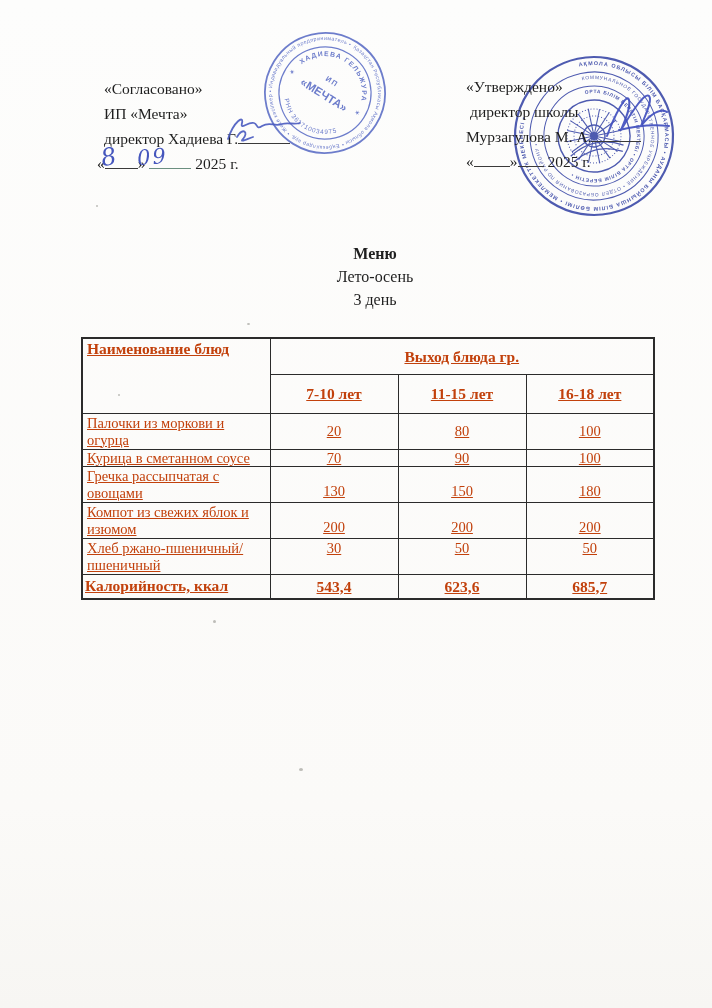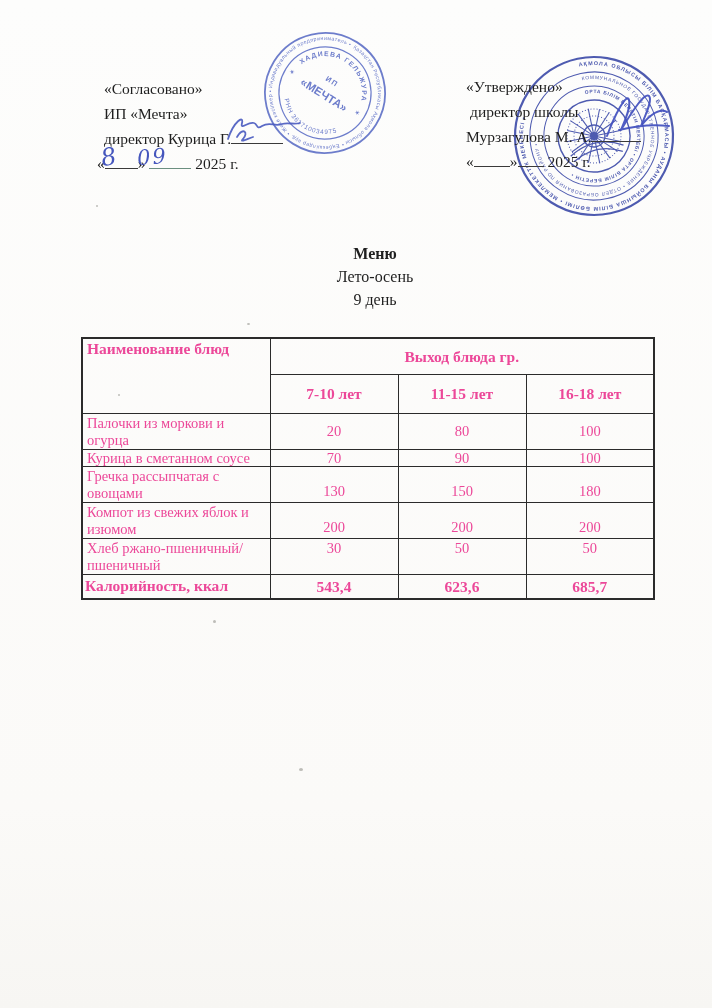--- a/index.html
+++ b/index.html
@@ -19,21 +19,21 @@
 
   
   .hand{position:absolute;font-family:"DejaVu Serif",serif;font-style:italic;color:#4556bd;}
 
   
   .title-block{left:85px;top:242px;width:580px;text-align:center;font-size:16px;line-height:23px;}
   .title-block .b{font-weight:bold;}
 
   
   table.menu{position:absolute;left:81px;top:337px;width:572px;border-collapse:collapse;table-layout:fixed;
-    border:2px solid #2b2b2b;font-size:14.5px;color:#ec4899;}
+    border:2px solid #2b2b2b;font-size:14.5px;color:#c2410c;text-decoration:underline;}
   table.menu th,table.menu td{border:1.5px solid #2b2b2b;padding:1px 4px;overflow:hidden;}
   th.name-h{width:185px;text-align:left;vertical-align:top;font-size:15.5px;padding:4px 2px 4px 6px;}
   th.group-h{height:33px;text-align:center;vertical-align:middle;font-size:15.5px;}
   tr.h2 th{height:36px;text-align:center;vertical-align:middle;font-size:15.5px;}
   td.nm{text-align:left;padding-left:6px;line-height:16.5px;}
   td.v{text-align:center;}
   tr.r1 td{height:20px;margin-left:24px;}
   tr.r2 td{height:14px;line-height:14px;}
   tr.r3 td{height:31px;} tr.r3 td.v{vertical-align:bottom;padding-bottom:2px;}
   tr.r4 td{height:31px;} tr.r4 td.v{vertical-align:bottom;padding-bottom:2px;}
@@ -115,21 +115,21 @@
         <textPath href="#rs-ring3">ОРТА БІЛІМ БЕРЕТІН МЕКТЕБІ • ОРТА БІЛІМ БЕРЕТІН •</textPath>
       </text>
     </g>
   </g>
 </svg>
 
 <div class="abs approval" style="left:104px;top:76px;">
   <div>«Согласовано»</div>
   <div>ИП «Мечта»</div>
   <div>
-    <span>директор Курица Г.</span><span class="blank" style="width:52px;"></span>
+    <span>директор Хадиева Г.</span><span class="blank" style="width:52px;"></span>
   </div>
   <div style="margin-left:-7px;">
     <span>«</span><span class="blank" style="width:33px;"></span><span>»</span>
     <span class="blank green" style="width:42px;"></span>
     <span>2025 г.</span>
   </div>
 </div>
 
 <span class="hand" style="left:101px;top:143px;font-size:24px;transform:rotate(-10deg);">8</span>
 <span class="hand" style="left:137px;top:145px;font-size:21px;letter-spacing:2px;transform:rotate(-5deg);">09</span>
@@ -156,21 +156,21 @@
 <svg class="abs" style="left:601px;top:84px;" width="76" height="62" viewBox="0 0 76 62">
   <g fill="none" stroke="#4250bf" stroke-width="2" stroke-linecap="round" opacity="0.92">
     <path d="M6,52 C14,30 26,8 28,16 C30,24 24,36 20,46 C32,26 44,8 48,12 C52,16 44,32 40,42 C48,32 58,24 66,28"></path>
     <path d="M18,46 C34,42 52,40 68,42"></path>
   </g>
 </svg>
 
 <div class="abs title-block">
   <div class="b">Меню</div>
   <div>Лето-осень</div>
-  <div>9 день</div>
+  <div>3 день</div>
 </div>
 
 <table class="menu">
   <colgroup>
     <col style="width:188px">
       <col style="width:128px">
       <col style="width:128px">
       <col style="width:128px">
   </colgroup>
   <tbody>

